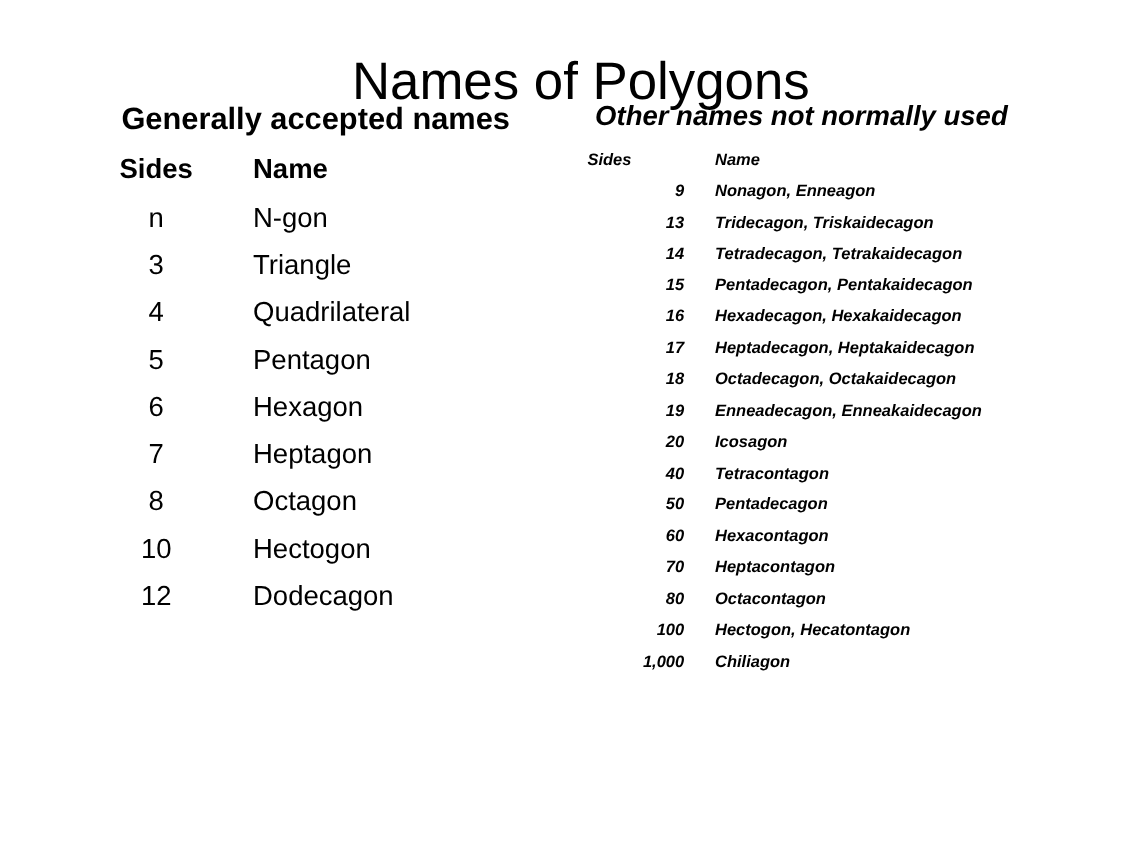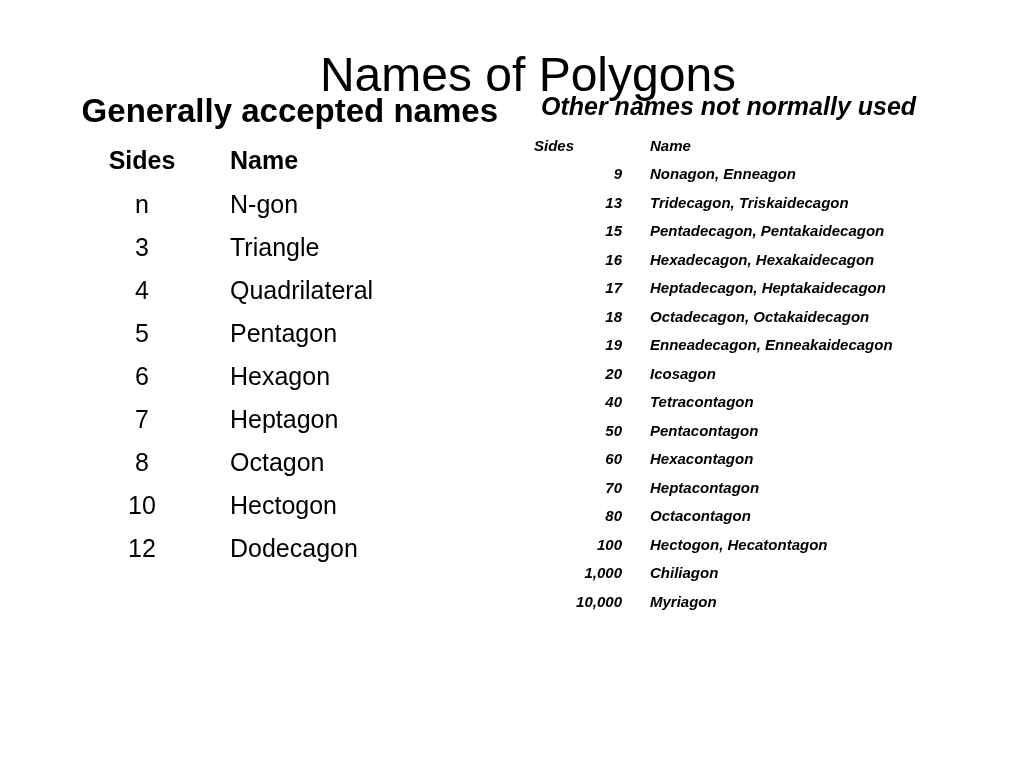--- a/index.html
+++ b/index.html
@@ -33,23 +33,23 @@
     line-height: 1.2;
   }
   
   .left-col {
     position: absolute;
     top: 92px;
     left: 52px;
     width: 430px;
   }
   .left-heading {
-    font-size: 33px;
-    font-weight: bold;
-    text-align: right;
+    font-size: 28px;
+    font-weight: bold;
+    text-align: center;
     padding-left: 8px;
   }
   .left-table {
     margin-top: 16px;
     border-collapse: collapse;
   }
   .left-table th, .left-table td {
     padding: 0;
     vertical-align: top;
   }
@@ -184,20 +184,24 @@
       <tbody>
         <tr>
           <td class="c-sides">9</td>
           <td class="c-name">Nonagon, Enneagon</td>
         </tr>
         <tr>
           <td class="c-sides">13</td>
           <td class="c-name">Tridecagon, Triskaidecagon</td>
         </tr>
         <tr>
+          <td class="c-sides">14</td>
+          <td class="c-name">Tetradecagon, Tetrakaidecagon</td>
+        </tr>
+        <tr>
           <td class="c-sides">15</td>
           <td class="c-name">Pentadecagon, Pentakaidecagon</td>
         </tr>
         <tr>
           <td class="c-sides">16</td>
           <td class="c-name">Hexadecagon, Hexakaidecagon</td>
         </tr>
         <tr>
           <td class="c-sides">17</td>
           <td class="c-name">Heptadecagon, Heptakaidecagon</td>
@@ -213,43 +217,39 @@
         <tr>
           <td class="c-sides">20</td>
           <td class="c-name">Icosagon</td>
         </tr>
         <tr>
           <td class="c-sides">40</td>
           <td class="c-name">Tetracontagon</td>
         </tr>
         <tr>
           <td class="c-sides">50</td>
-          <td class="c-name">Pentacontagon</td>
+          <td class="c-name">Pentadecagon</td>
         </tr>
         <tr>
           <td class="c-sides">60</td>
           <td class="c-name">Hexacontagon</td>
         </tr>
         <tr>
           <td class="c-sides">70</td>
           <td class="c-name">Heptacontagon</td>
         </tr>
         <tr>
           <td class="c-sides">80</td>
           <td class="c-name">Octacontagon</td>
         </tr>
         <tr>
           <td class="c-sides">100</td>
           <td class="c-name">Hectogon, Hecatontagon</td>
         </tr>
         <tr>
           <td class="c-sides">1,000</td>
           <td class="c-name">Chiliagon</td>
-        </tr>
-        <tr>
-          <td class="c-sides">10,000</td>
-          <td class="c-name">Myriagon</td>
         </tr>
       </tbody>
     </table>
   </div>
 
 </div>
 
 </body></html>

